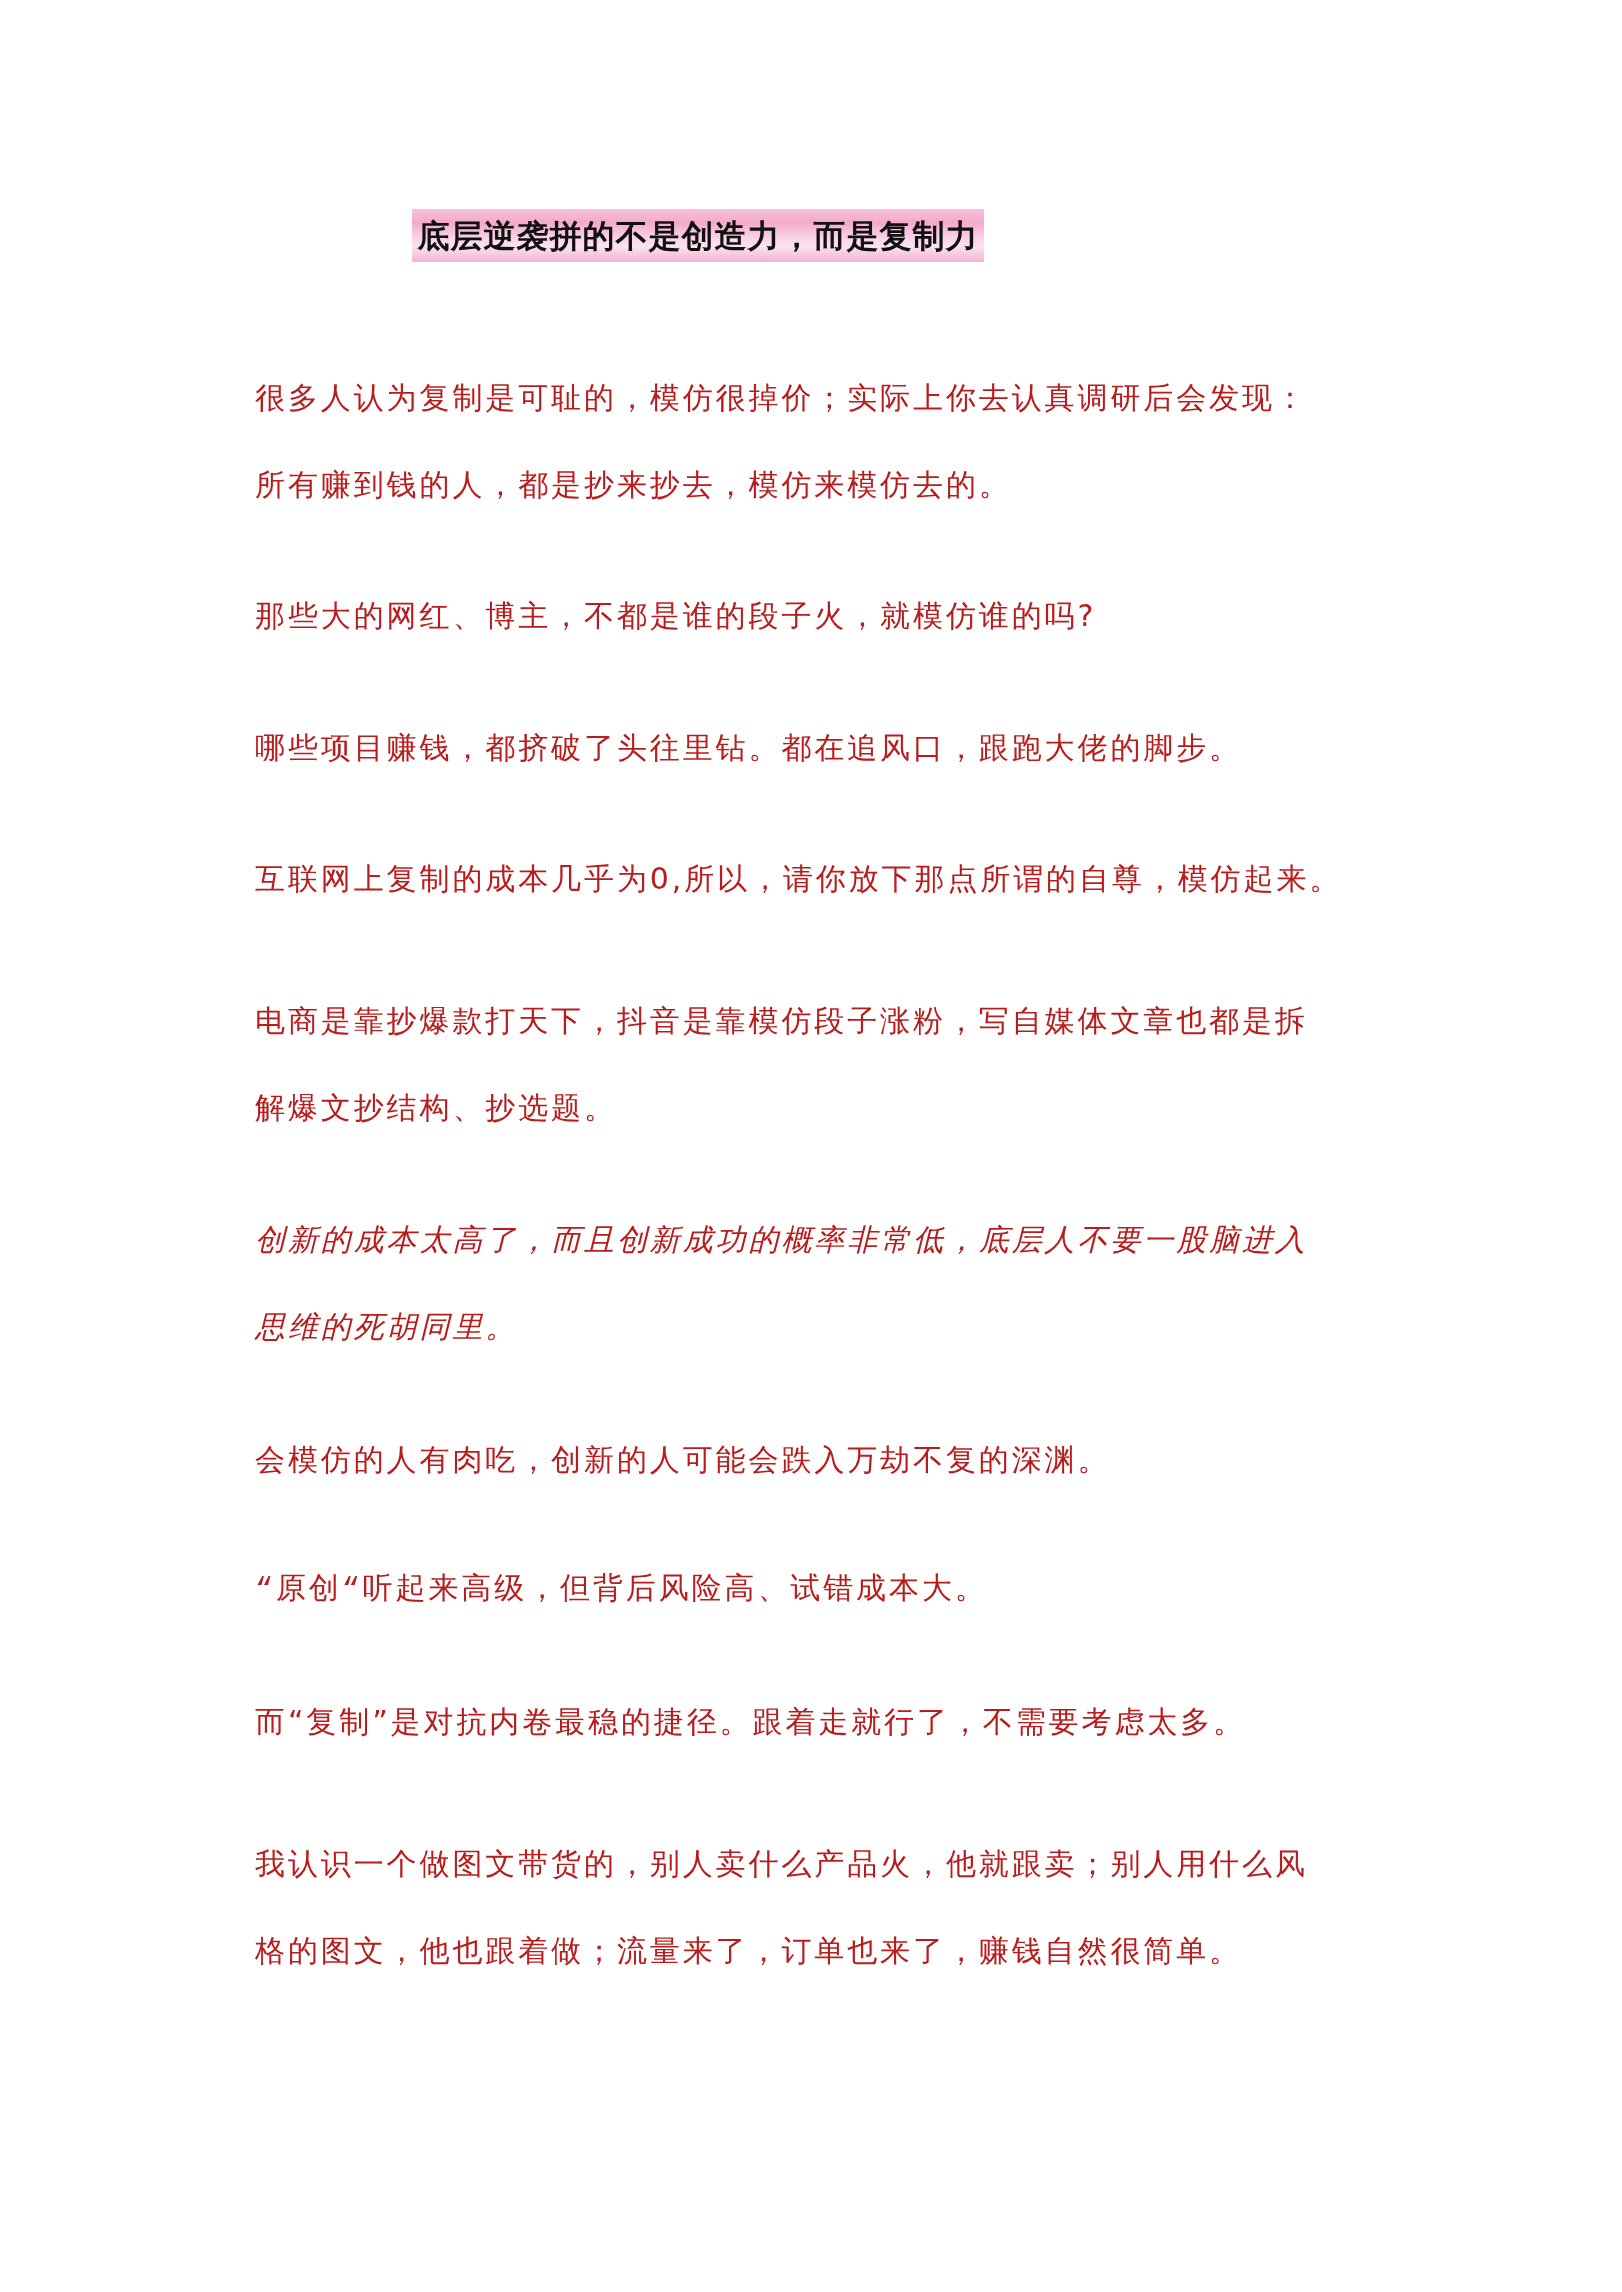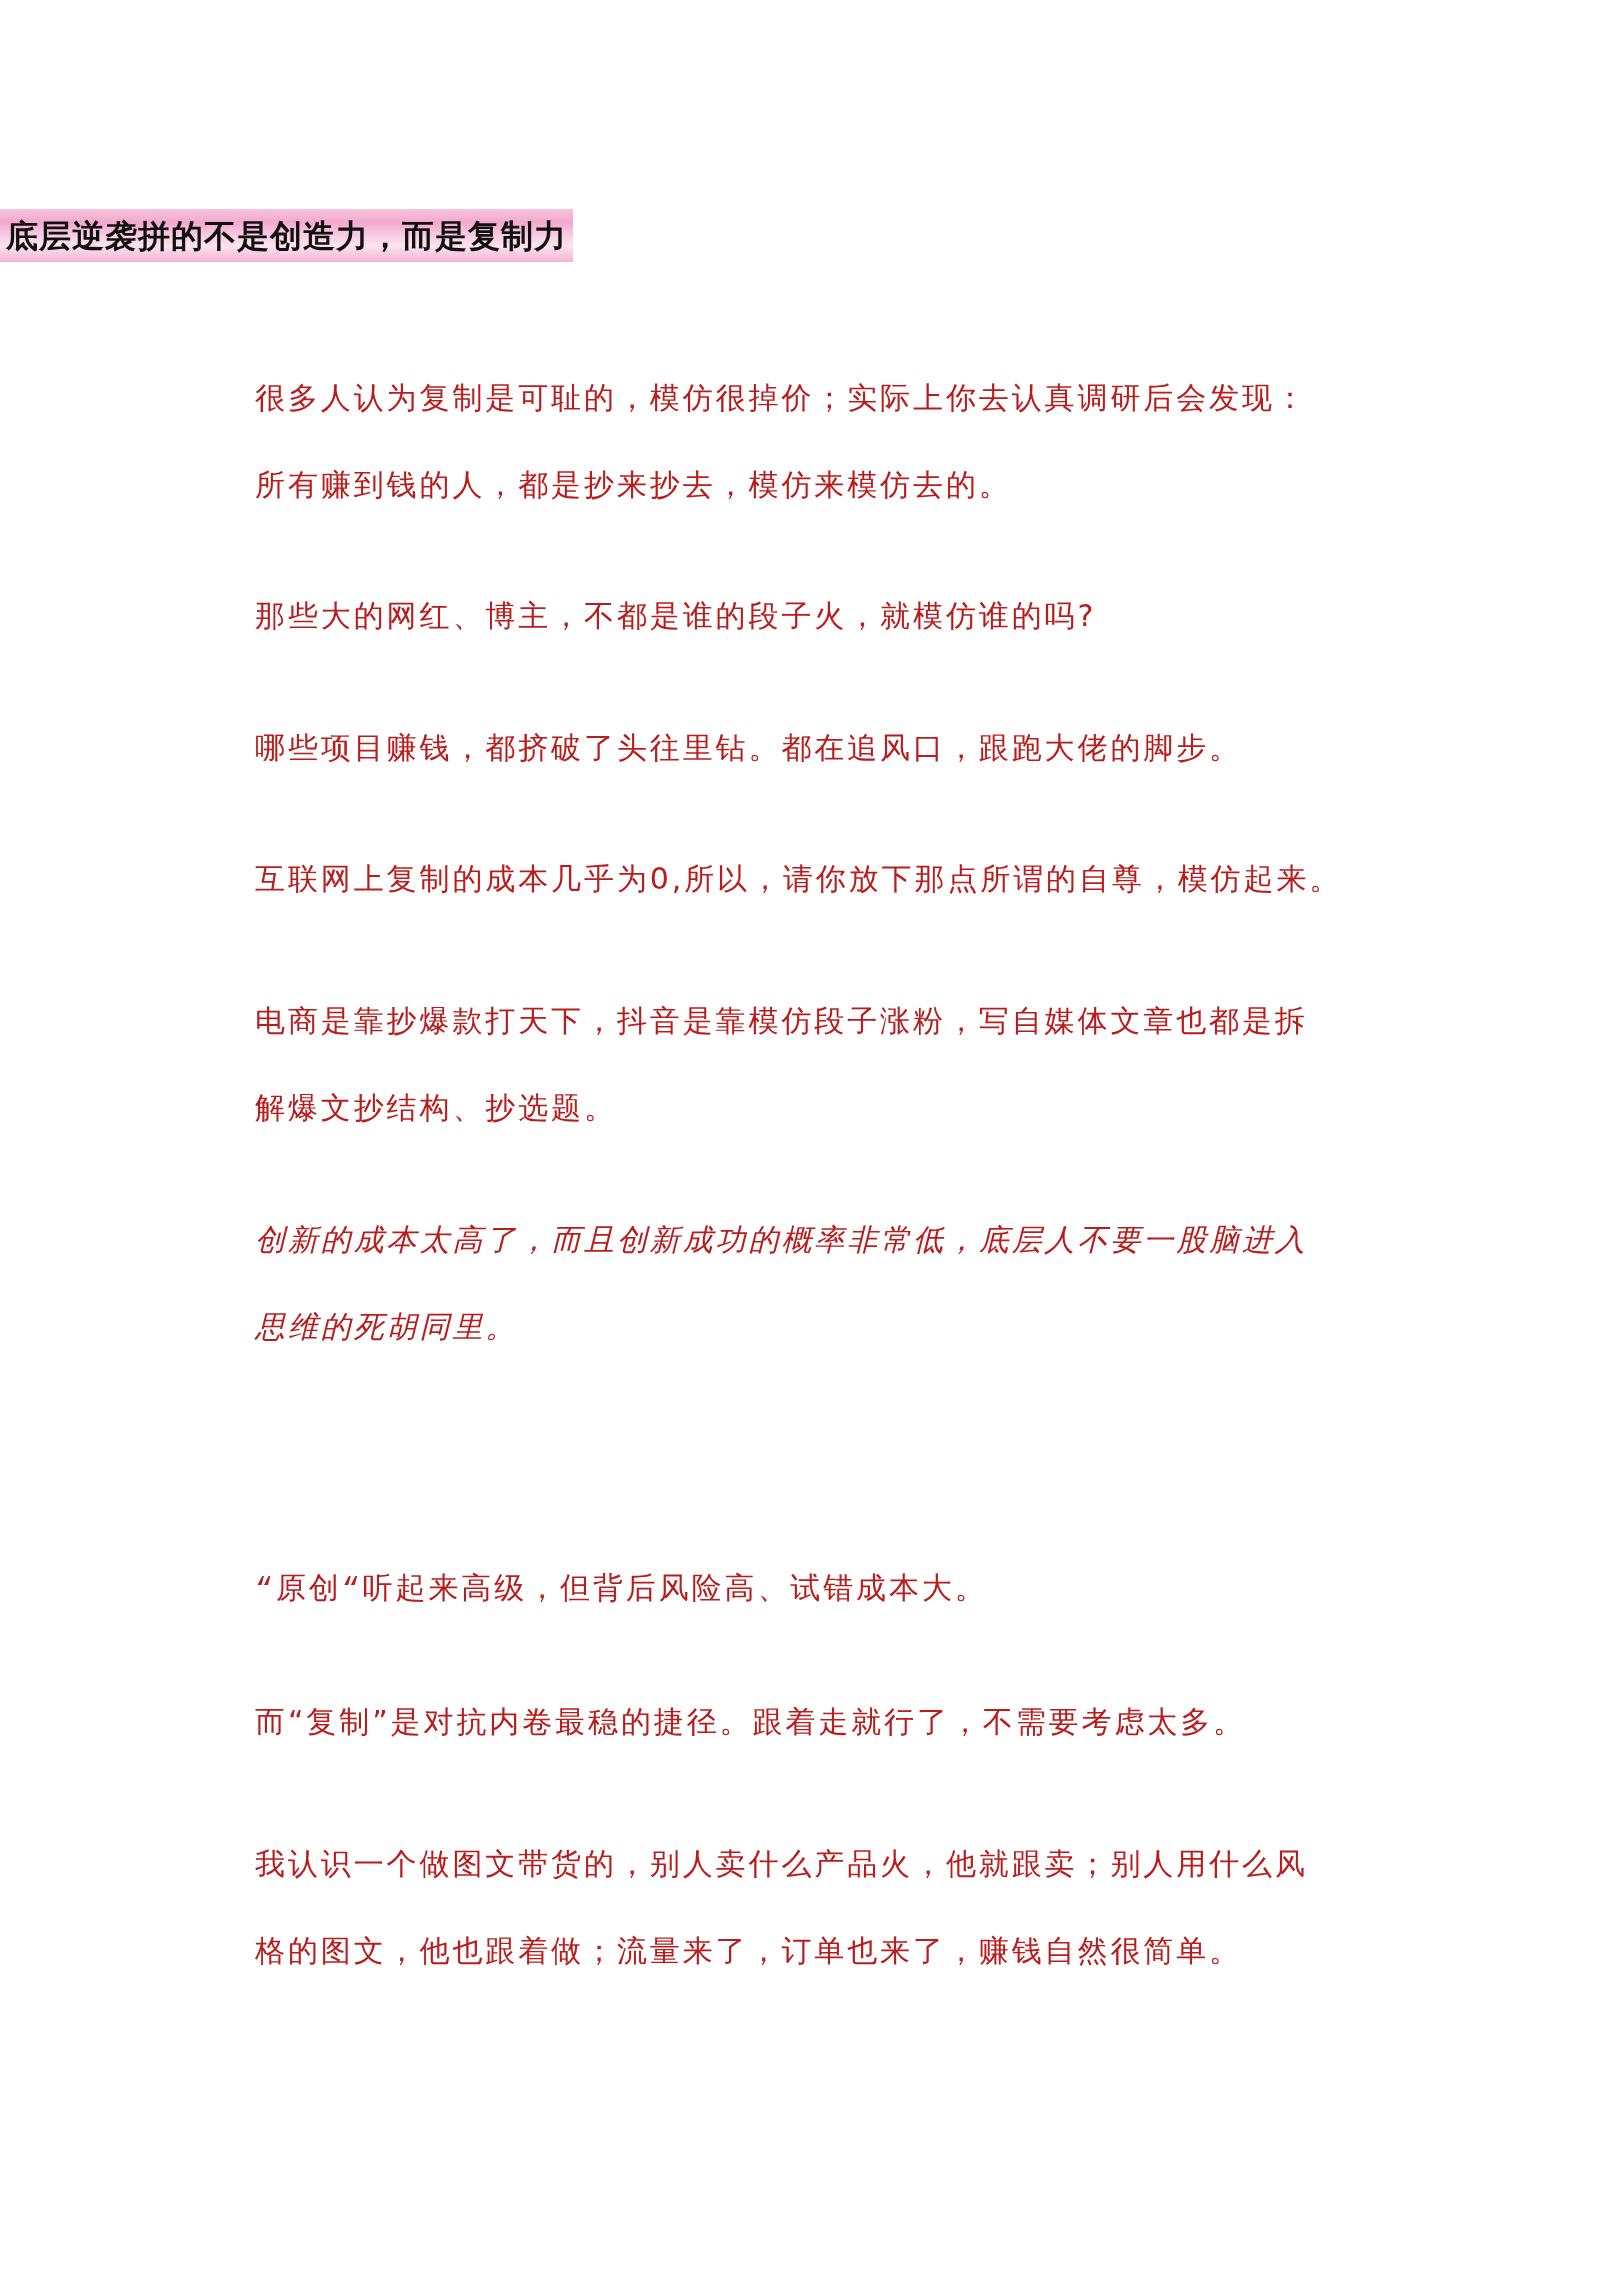--- a/index.html
+++ b/index.html
@@ -21,20 +21,21 @@
       top: 0;
       width: 1622px;
       height: 2293px;
       background: #ffffff;
     }
     .title-wrap {
       position: absolute;
       top: 209px;
       left: 0;
       width: 1396px;
+      text-align: center;
     }
     .title {
       display: inline-block;
       padding: 5.9px 5.9px 3.9px 5.9px;
       font-size: 32px;
       font-weight: bold;
       letter-spacing: 1px;
       line-height: 43px;
       color: #111111;
       background: linear-gradient(to bottom,
@@ -95,20 +96,23 @@
   <p class="body-text p5">
     <span class="line">电商是靠抄爆款打天下，抖音是靠模仿段子涨粉，写自媒体文章也都是拆</span>
     <span class="line">解爆文抄结构、抄选题。</span>
   </p>
 
   <p class="body-text p6">
     <span class="line">创新的成本太高了，而且创新成功的概率非常低，底层人不要一股脑进入</span>
     <span class="line">思维的死胡同里。</span>
   </p>
 
+  <p class="body-text p7">
+    <span class="line">会模仿的人有肉吃，创新的人可能会跌入万劫不复的深渊。</span>
+  </p>
 
   <p class="body-text p8">
     <span class="line">“原创“听起来高级，但背后风险高、试错成本大。</span>
   </p>
 
   <p class="body-text p9">
     <span class="line">而“复制”是对抗内卷最稳的捷径。跟着走就行了，不需要考虑太多。</span>
   </p>
 
   <p class="body-text p10">

